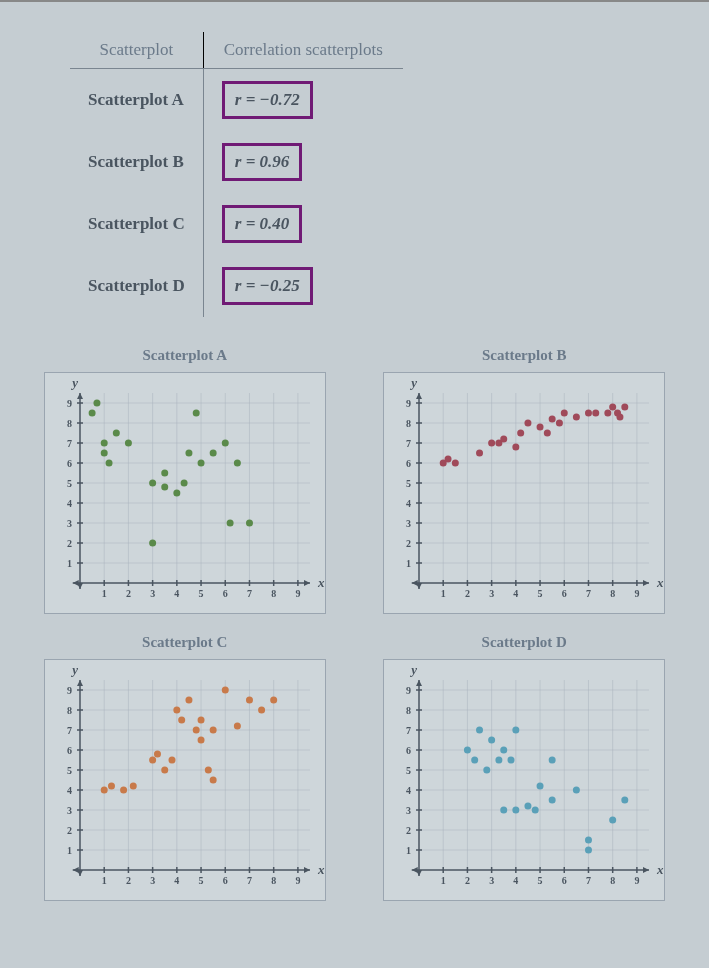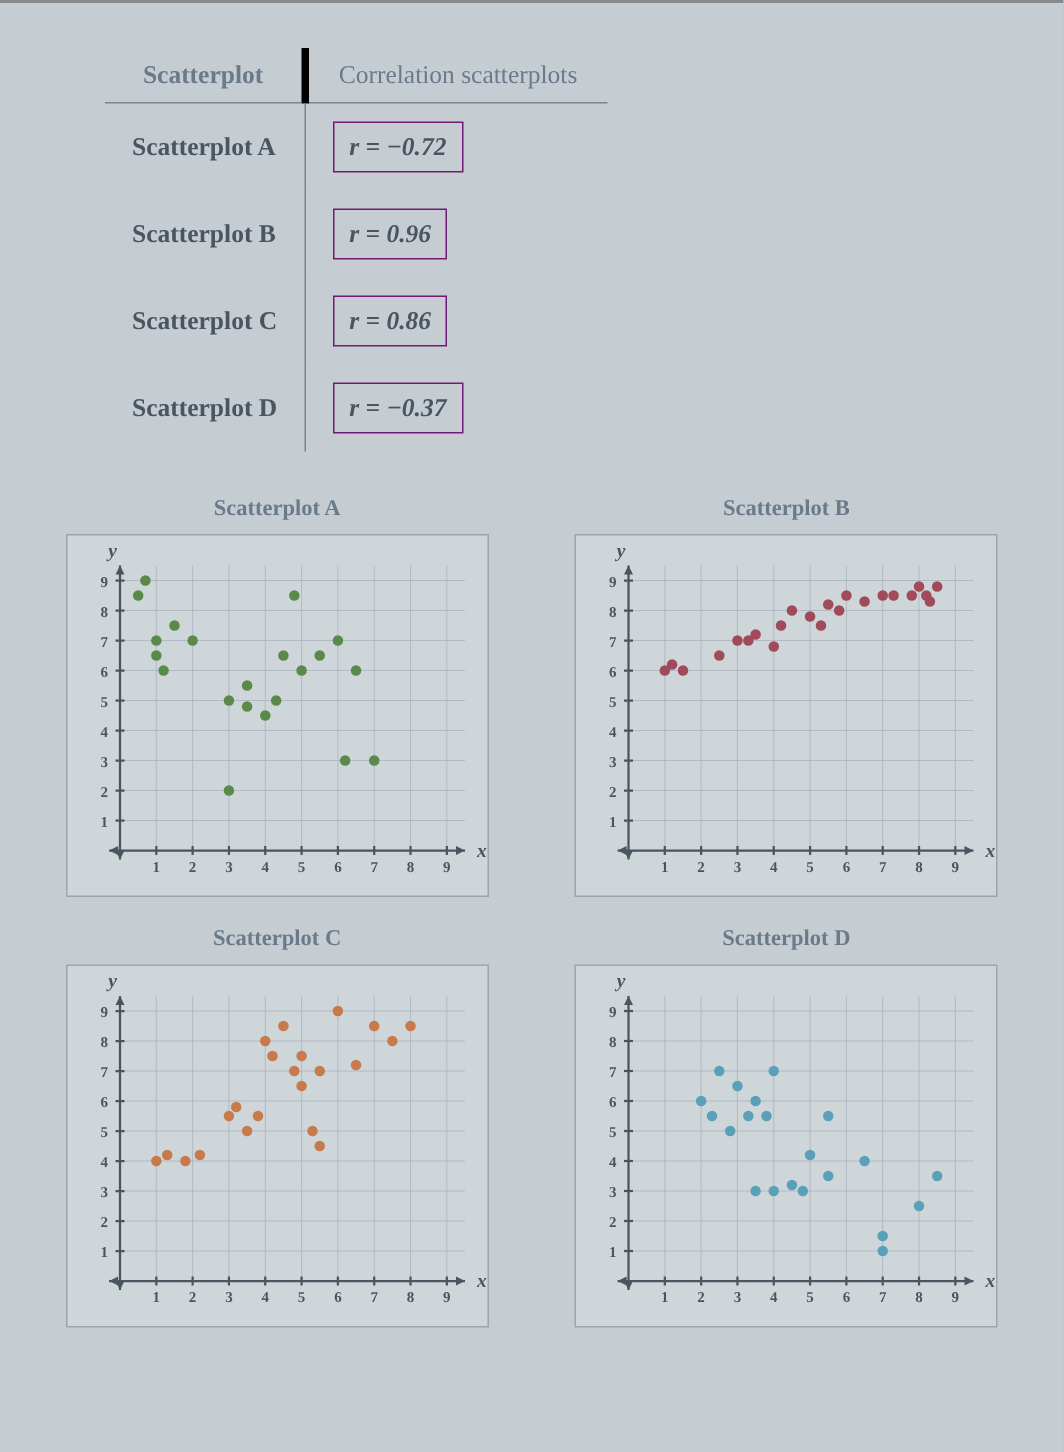--- a/index.html
+++ b/index.html
@@ -28,35 +28,34 @@
   }
   .match-table th {
     color: #6b7a8a;
     font-weight: normal;
     font-size: 17px;
     padding: 8px 20px;
     border-bottom: 1px solid #7a8590;
     text-align: center;
   }
   .match-table th:first-child {
-    border-right: 5px solid #000000;
-    font-weight: bold;
+    border-right: 1px solid #000000;
   }
   .match-table td {
     padding: 12px 18px;
     font-size: 17px;
     color: #4a5560;
     font-weight: bold;
   }
   .match-table td:first-child {
     border-right: 1px solid #7a8590;
     text-align: left;
   }
   .r-box {
-    border: 1px solid #701a75;
+    border: 3px solid #701a75;
     padding: 6px 10px;
     display: inline-block;
     color: #4a5560;
     font-weight: bold;
     font-style: italic;
   }
   .plots-grid {
     display: grid;
     grid-template-columns: 1fr 1fr;
     gap: 20px 30px;
@@ -104,25 +103,25 @@
       <tr>
         <td>Scatterplot A</td>
         <td><span class="r-box">r = −0.72</span></td>
       </tr>
       <tr>
         <td>Scatterplot B</td>
         <td><span class="r-box">r = 0.96</span></td>
       </tr>
       <tr>
         <td>Scatterplot C</td>
-        <td><span class="r-box">r = 0.86</span></td>
+        <td><span class="r-box">r = 0.40</span></td>
       </tr>
       <tr>
         <td>Scatterplot D</td>
-        <td><span class="r-box">r = −0.37</span></td>
+        <td><span class="r-box">r = −0.25</span></td>
       </tr>
     </tbody>
   </table>
 
   <div class="plots-grid">
     <div class="plot-wrap">
       <div class="plot-title">Scatterplot A</div>
       <div class="plot-box"><svg class="plot">
             <line class="grid-line" x1="59.21052631578947" y1="210" x2="59.21052631578947" y2="20"></line>
             <line class="grid-line" x1="35" y1="190" x2="265" y2="190"></line>

